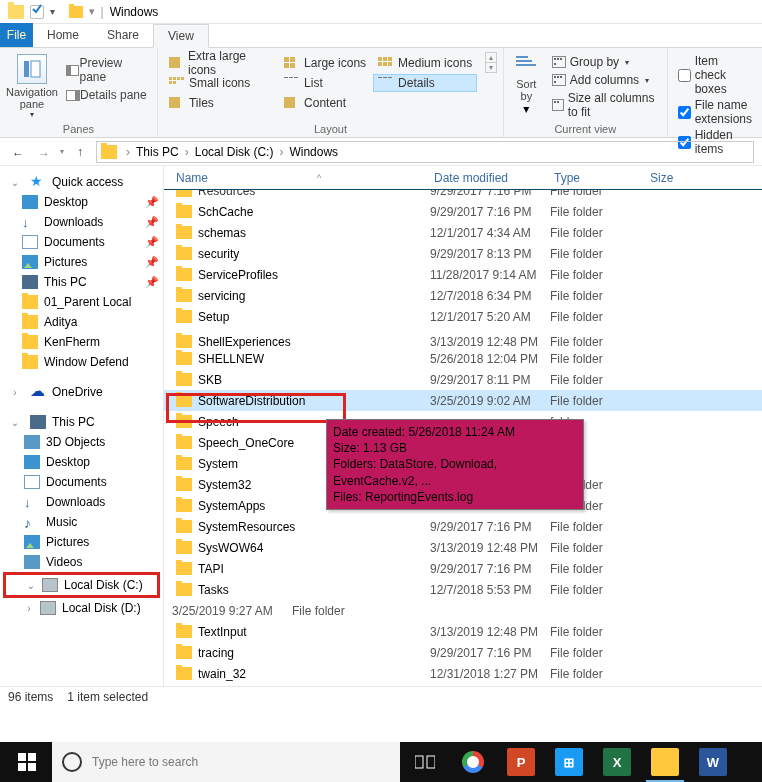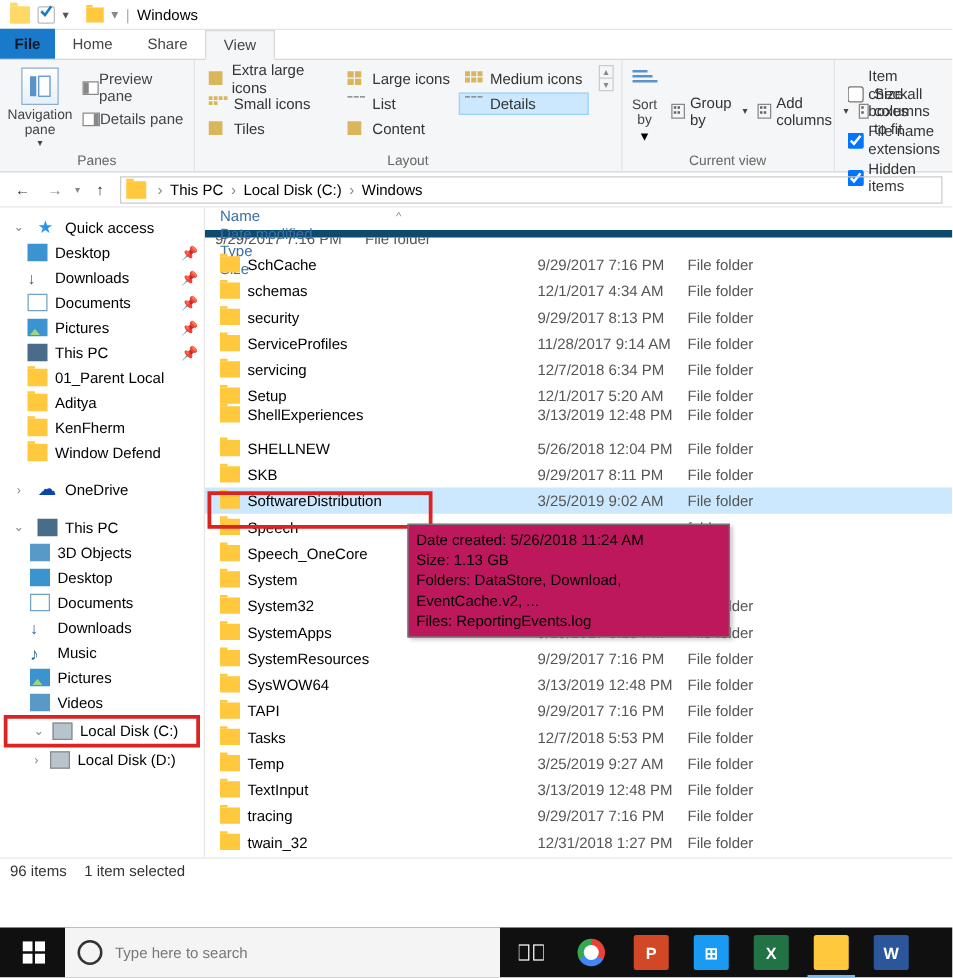--- a/index.html
+++ b/index.html
@@ -11,21 +11,21 @@
 .titlebar .arrow { color:#555; font-size:10px; }
 .titlebar .title { color:#000; }
 .titlebar .folder-small { width:14px; height:12px; background:#ffc83d; margin-left:8px; position:relative; }
 .titlebar .folder-small::before { content:""; position:absolute; top:-2px; left:0; width:5px; height:2px; background:#ffc83d; }
 .titlebar .eq { font-size:11px; color:#888; }
 .titlebar .qa-box{width:14px;height:14px;border:1px solid #bbb;border-radius:2px;position:relative;}
 .titlebar .qa-box svg{position:absolute;top:-2px;left:1px;}
 .titlebar .pipe{color:#aaa;}
 
 .tabs { height: 24px; display: flex; align-items: flex-end; border-bottom: 1px solid #d7d7d7; }
-.tab-file { background:#1979ca; color:#0f172a; height:24px; width:44px; display:flex; align-items:center; justify-content:center;font-weight:bold; }
+.tab-file { background:#1979ca; color:#fef9c3; height:24px; width:33px; display:flex; align-items:center; justify-content:center; }
 .tab { height:24px; padding:0 14px; display:flex; align-items:center; color:#444; cursor:default; }
 .tab.active { background:#f5f6f7; border:1px solid #d7d7d7; border-bottom:1px solid #f5f6f7; position:relative; top:1px;margin-top:24px; }
 
 .ribbon { height: 90px; background:#f5f6f7; border-bottom:1px solid #d7d7d7; display:flex; }
 .rgroup { border-right:1px solid #e3e3e3; display:flex; flex-direction:column; padding:4px 6px 0 6px; }
 .rgroup-title { text-align:center; color:#666; font-size:11px; margin-top:auto; padding-bottom:2px; }
 .rgroup-body { flex:1; display:flex; gap:6px; }
 
 .nav-btn { display:flex; flex-direction:column; align-items:center; width:54px; }
 .nav-btn .ic { width:30px; height:30px; border:1px solid #8faeca; background:linear-gradient(#fff,#e6f0f9); display:flex; align-items:center; justify-content:center; margin:2px 0; position:relative;}
@@ -52,21 +52,21 @@
 .lic.ct div{width:11px;height:11px;background:#d9b65c;}
 .layout-scroll { width:12px; display:flex; flex-direction:column; border:1px solid #ccc; margin-left:2px;}
 .layout-scroll div{flex:1; display:flex; align-items:center; justify-content:center; font-size:8px; color:#888;}
 .layout-scroll div:first-child{border-bottom:1px solid #ccc;}
 
 .sort-btn { display:flex; flex-direction:column; align-items:center; width:40px; padding-top:2px;}
 .sort-btn .ic { width:24px; height:24px; display:flex; flex-direction:column; gap:2px; padding:2px;}
 .sort-btn .ic span{height:2px; background:#5b92c7;}
 .sort-btn .lbl{font-size:11px;color:#444;text-align:center;line-height:1.1;}
 
-.cv-list { display:flex; flex-direction:row; gap:2px; padding-top:2px;}
+.cv-list { display:flex; flex-direction:column; gap:2px; padding-top:2px;}
 .cv-list .row { display:flex; align-items:center; gap:4px; padding:1px 3px; color:#333;}
 .cv-ic{width:14px;height:12px;border:1px solid #888;display:flex;flex-wrap:wrap;gap:1px;padding:1px;}
 .cv-ic span{width:2px;height:2px;background:#666;}
 .cv-list .dd{font-size:8px;color:#444;margin-left:2px;}
 
 .check-col { display:flex; flex-direction:column; gap:2px; padding:2px 4px 0 4px; }
 .check-col label { display:flex; align-items:center; gap:4px; color:#333; cursor:default;}
 .check-col input { width:13px; height:13px; }
 
 .navbar { height: 28px; display:flex; align-items:center; padding:0 8px; gap:6px; border-bottom:1px solid #e8e8e8; }
@@ -103,21 +103,21 @@
 .sic.one{color:#0947ae;}
 .sic.one::before{content:"☁";font-size:15px;position:absolute;top:-3px;}
 .sic.obj{background:#5899c7;}
 .sic.mus{color:#2b6396;}
 .sic.mus::before{content:"♪";font-size:14px;position:absolute;}
 .sic.vid{background:#5899c7;}
 .sic.disk{background:#b8c4cc;border:1px solid #888;}
 .red-box{border:3px solid #dd2222; padding:0; margin:0 3px;}
 
 .filelist { flex:1; position:relative; overflow:hidden; }
-.fl-head { display:flex; height:24px; border-bottom:6px solid #0c4a6e; padding-left:8px;flex-direction:column;}
+.fl-head { display:flex; height:24px; border-bottom:1px solid #0c4a6e; padding-left:8px;}
 .fl-head .col { display:flex; align-items:center; color:#3b6ea5; padding-left:4px;}
 .fl-head .col.name{width:258px;}
 .fl-head .col.date{width:120px;}
 .fl-head .col.type{width:96px;}
 .fl-head .col.size{flex:1;}
 .fl-head .sort-ind{margin:auto;font-size:9px;color:#888;}
 
 .fl-rows { position:absolute; top:24px; left:0; right:0; bottom:0; overflow:hidden;}
 .fl-row { display:flex; height:21px; align-items:center; padding-left:8px; color:#000;}
 .fl-row.sel { background:#cce8ff; }
@@ -454,20 +454,24 @@
       <div class="col name">
           <span>Name</span>
           <span class="sort-ind">^</span>
         </div>
       <div class="col date">Date modified</div>
       <div class="col type">Type</div>
       <div class="col size">Size</div>
     </div>
     <div class="fl-rows" id="fl-rows">
         <div class="fl-row cut" style="position: absolute; top: -10px; left: 0px; right: 0px;">
+          <div class="cell name">
+            <span class="fic2"></span>
+            <span>Resources</span>
+          </div>
           <div class="cell date">9/29/2017 7:16 PM</div>
           <div class="cell type">File folder</div>
         </div>
         <div class="fl-row" style="position: absolute; top: 11px; left: 0px; right: 0px;">
           <div class="cell name">
             <span class="fic2"></span>
             <span>SchCache</span>
           </div>
           <div class="cell date">9/29/2017 7:16 PM</div>
           <div class="cell type">File folder</div>
@@ -505,21 +509,21 @@
           <div class="cell type">File folder</div>
         </div>
         <div class="fl-row" style="position: absolute; top: 116px; left: 0px; right: 0px;">
           <div class="cell name">
             <span class="fic2"></span>
             <span>Setup</span>
           </div>
           <div class="cell date">12/1/2017 5:20 AM</div>
           <div class="cell type">File folder</div>
         </div>
-        <div class="fl-row" style="position: absolute; top: 131px; left: 0px; right: 0px;">
+        <div class="fl-row" style="position: absolute; top: 141px; left: 0px; right: 0px;">
           <div class="cell name">
             <span class="fic2"></span>
             <span>ShellExperiences</span>
           </div>
           <div class="cell date">3/13/2019 12:48 PM</div>
           <div class="cell type">File folder</div>
         </div>
         <div class="fl-row" style="position: absolute; top: 158px; left: 0px; right: 0px;">
           <div class="cell name">
             <span class="fic2"></span>
@@ -610,24 +614,20 @@
         </div>
         <div class="fl-row" style="position: absolute; top: 389px; left: 0px; right: 0px;">
           <div class="cell name">
             <span class="fic2"></span>
             <span>Tasks</span>
           </div>
           <div class="cell date">12/7/2018 5:53 PM</div>
           <div class="cell type">File folder</div>
         </div>
         <div class="fl-row" style="position: absolute; top: 410px; left: 0px; right: 0px;">
-          <div class="cell name">
-            <span class="fic2"></span>
-            <span>Temp</span>
-          </div>
           <div class="cell date">3/25/2019 9:27 AM</div>
           <div class="cell type">File folder</div>
         </div>
         <div class="fl-row" style="position: absolute; top: 431px; left: 0px; right: 0px;">
           <div class="cell name">
             <span class="fic2"></span>
             <span>TextInput</span>
           </div>
           <div class="cell date">3/13/2019 12:48 PM</div>
           <div class="cell type">File folder</div>

